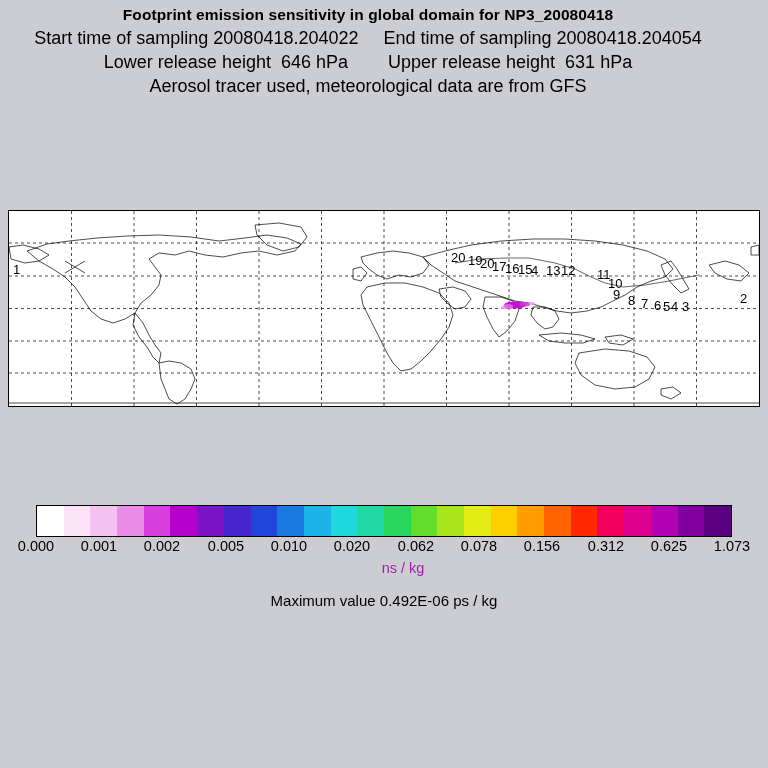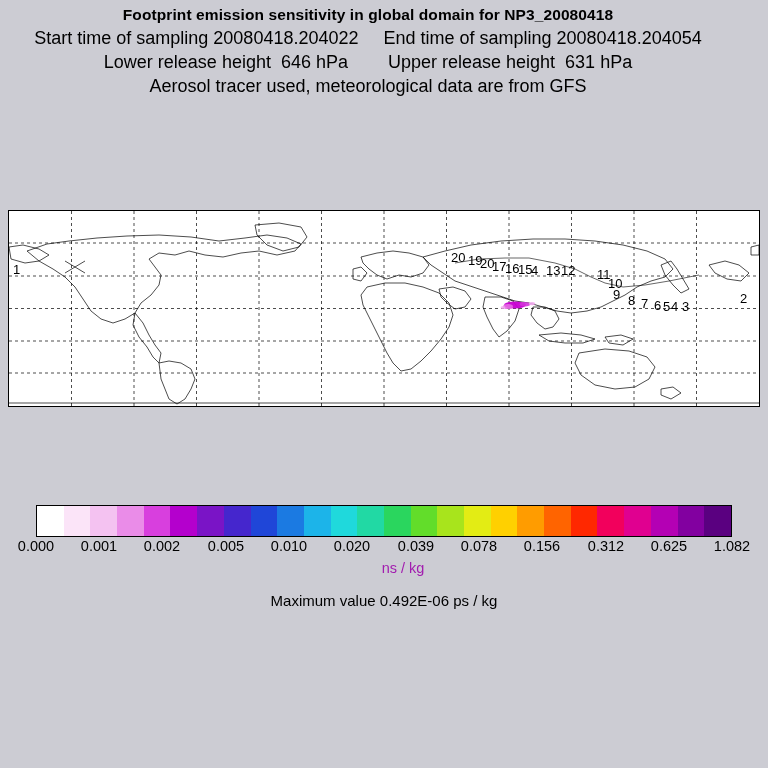--- a/index.html
+++ b/index.html
@@ -287,25 +287,25 @@
       <div style="background:#8200a0"></div>
       <div style="background:#5a0080"></div>
     </div>
     <div class="cbar-ticks">
       <span style="left:36px;">0.000</span>
       <span style="left:99px;">0.001</span>
       <span style="left:162px;">0.002</span>
       <span style="left:226px;">0.005</span>
       <span style="left:289px;">0.010</span>
       <span style="left:352px;">0.020</span>
-      <span style="left:416px;">0.039</span>
+      <span style="left:416px;">0.062</span>
       <span style="left:479px;">0.078</span>
       <span style="left:542px;">0.156</span>
       <span style="left:606px;">0.312</span>
       <span style="left:669px;">0.625</span>
-      <span style="left:732px;">1.082</span>
+      <span style="left:732px;">1.073</span>
     </div>
   </div>
 
   <div class="cbar-unit">ns / kg</div>
   <div class="cbar-max">Maximum value  0.492E-06 ps / kg</div>
 
 </div>
 
 </body></html>

